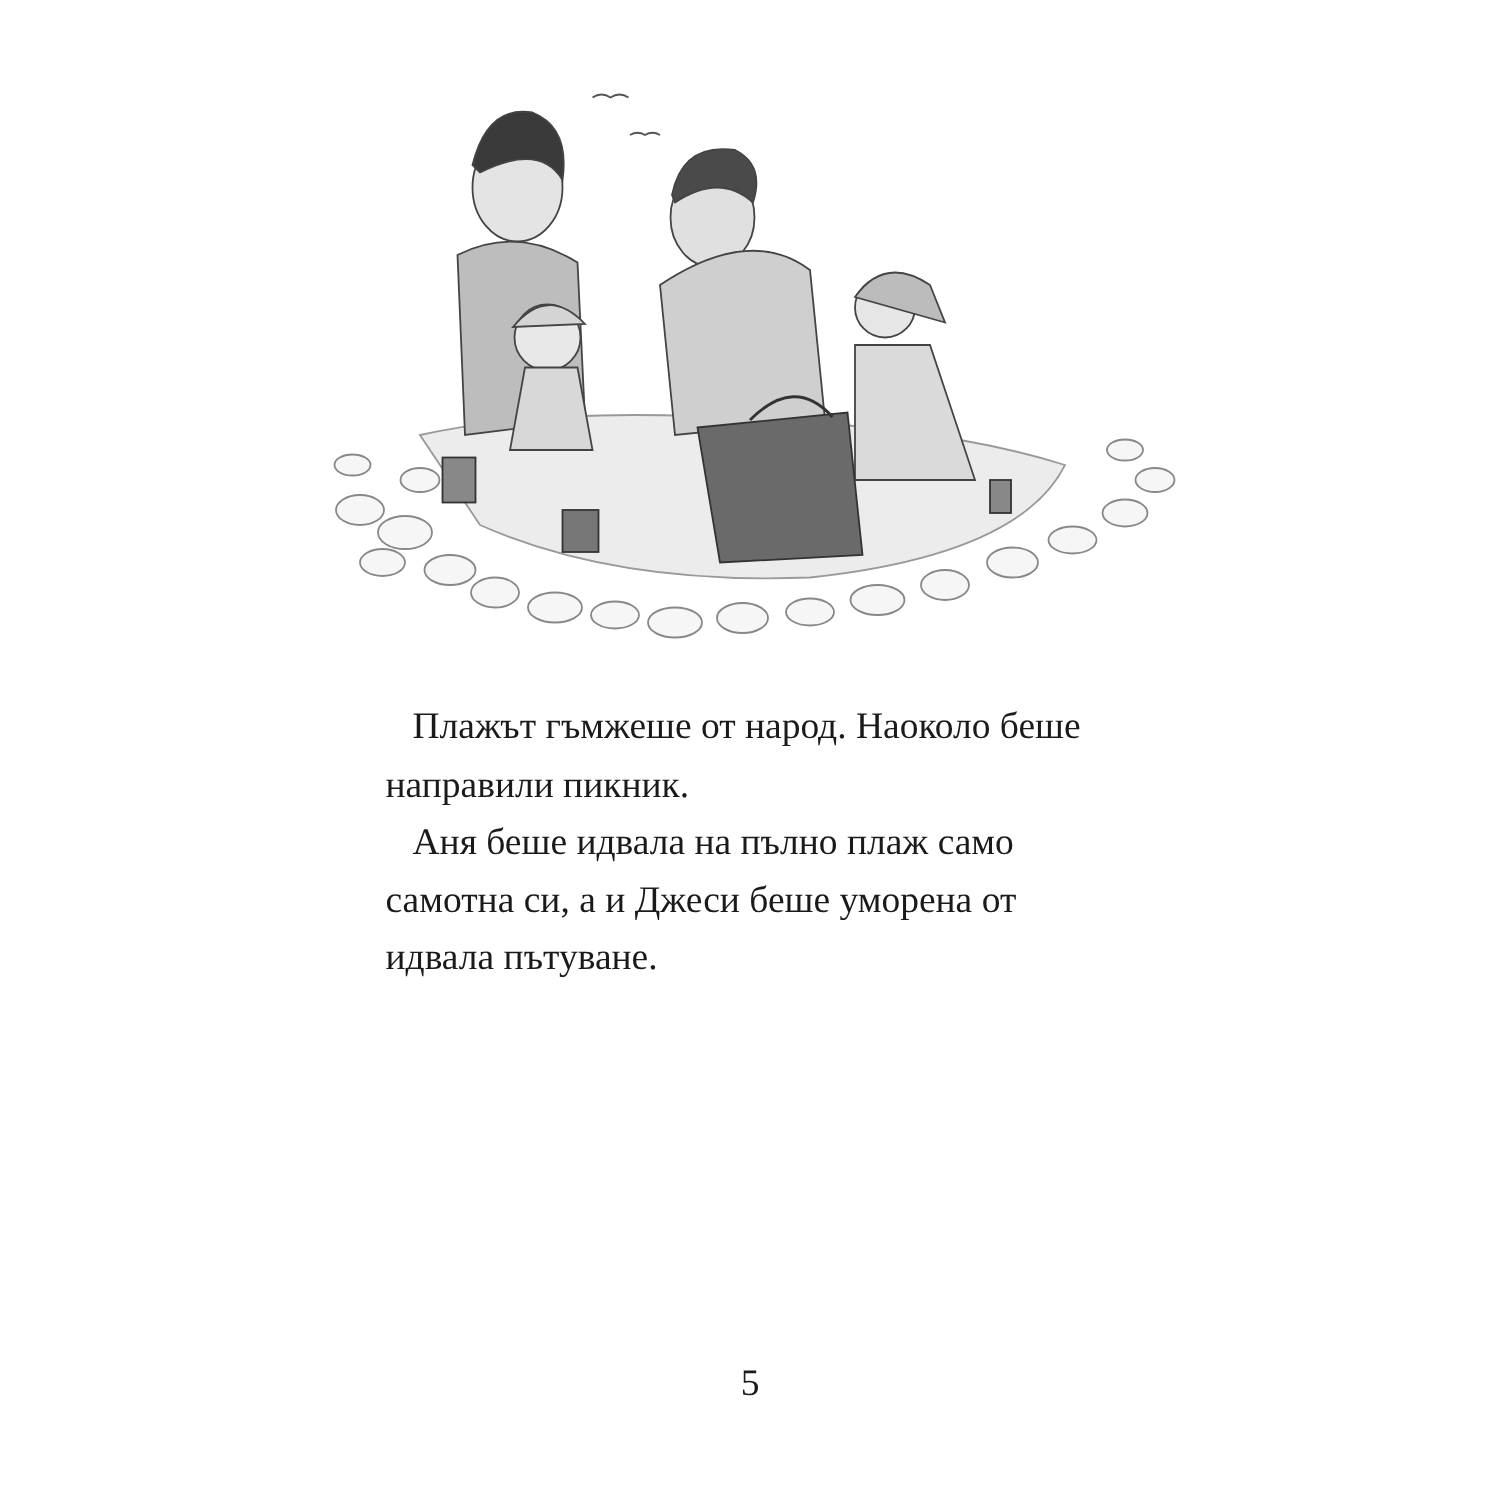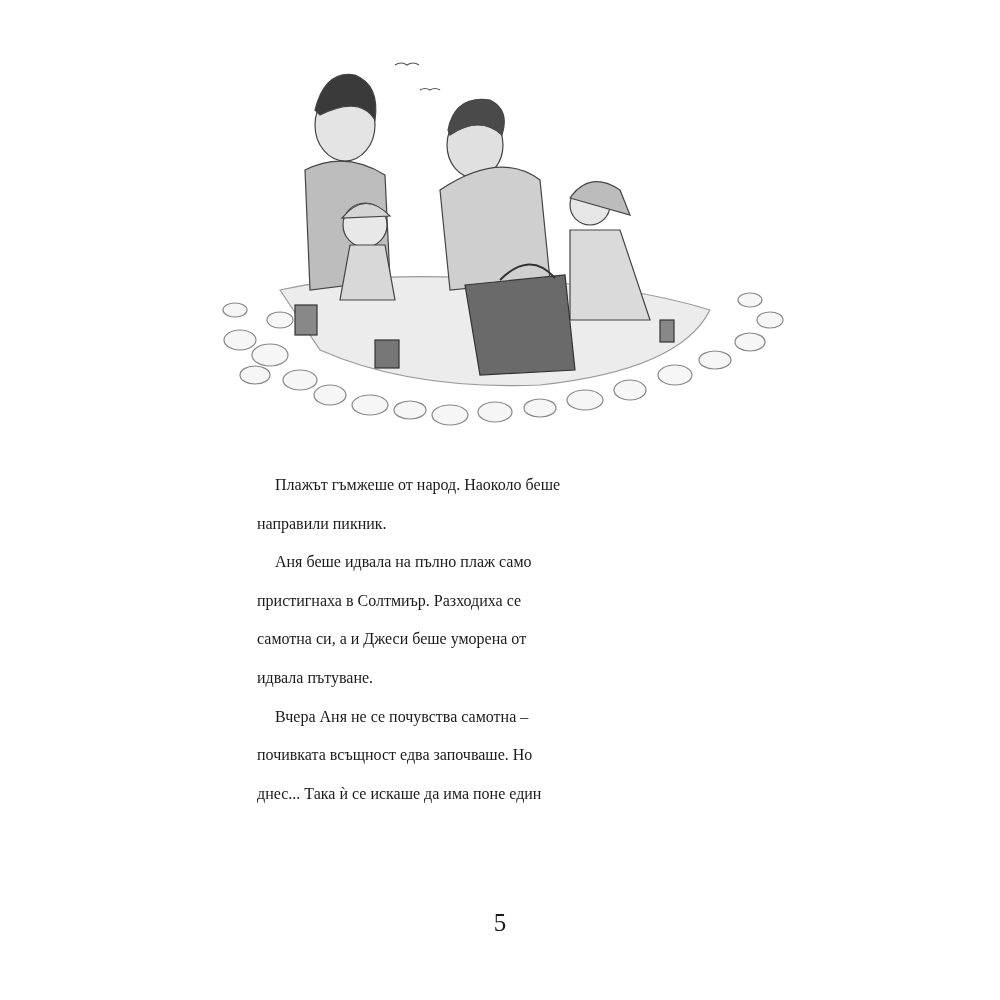--- a/index.html
+++ b/index.html
@@ -1,20 +1,20 @@
 <!DOCTYPE html>
 <html><head>
   <meta charset="utf-8">
   <style>
     html, body { margin: 0; padding: 0; background: #ffffff; }
     body { width: 1000px; height: 1000px; position: relative; overflow: hidden; }
     .illustration { position: absolute; left: 210px; top: 50px; width: 590px; height: 380px; }
     .text-block {
       position: absolute; left: 257px; top: 466px; width: 500px;
-      font-family: "Liberation Serif", serif; font-size: 16px; line-height: 38.6px;
+      font-family: "Liberation Serif", serif; font-size: 25px; line-height: 38.6px;
       color: #1a1a1a;
     }
     .line { white-space: nowrap; }
     .indent { padding-left: 18px; }
     .page-number {
       position: absolute; left: 0; width: 1000px; top: 909px; text-align: center;
       font-family: "Liberation Serif", serif; font-size: 25px; color: #1a1a1a;
     }
   </style>
 </head>
@@ -86,24 +86,18 @@
   </g>
 </svg>
 
 <div class="text-block">
   <div>
     <div class="line indent">Плажът гъмжеше от народ. Наоколо беше</div>
     <div class="line">направили пикник.</div>
   </div>
   <div>
     <div class="line indent">Аня беше идвала на пълно плаж само</div>
-    <div class="line">пристигнаха в Солтмиър. Разходиха се</div>
     <div class="line">самотна си, а и Джеси беше уморена от</div>
     <div class="line">идвала пътуване.</div>
-  </div>
-  <div>
-    <div class="line indent">Вчера Аня не се почувства самотна –</div>
-    <div class="line">почивката всъщност едва започваше. Но</div>
-    <div class="line">днес... Така ѝ се искаше да има поне един</div>
   </div>
 </div>
 
 <div class="page-number">5</div>
 
 </body></html>

